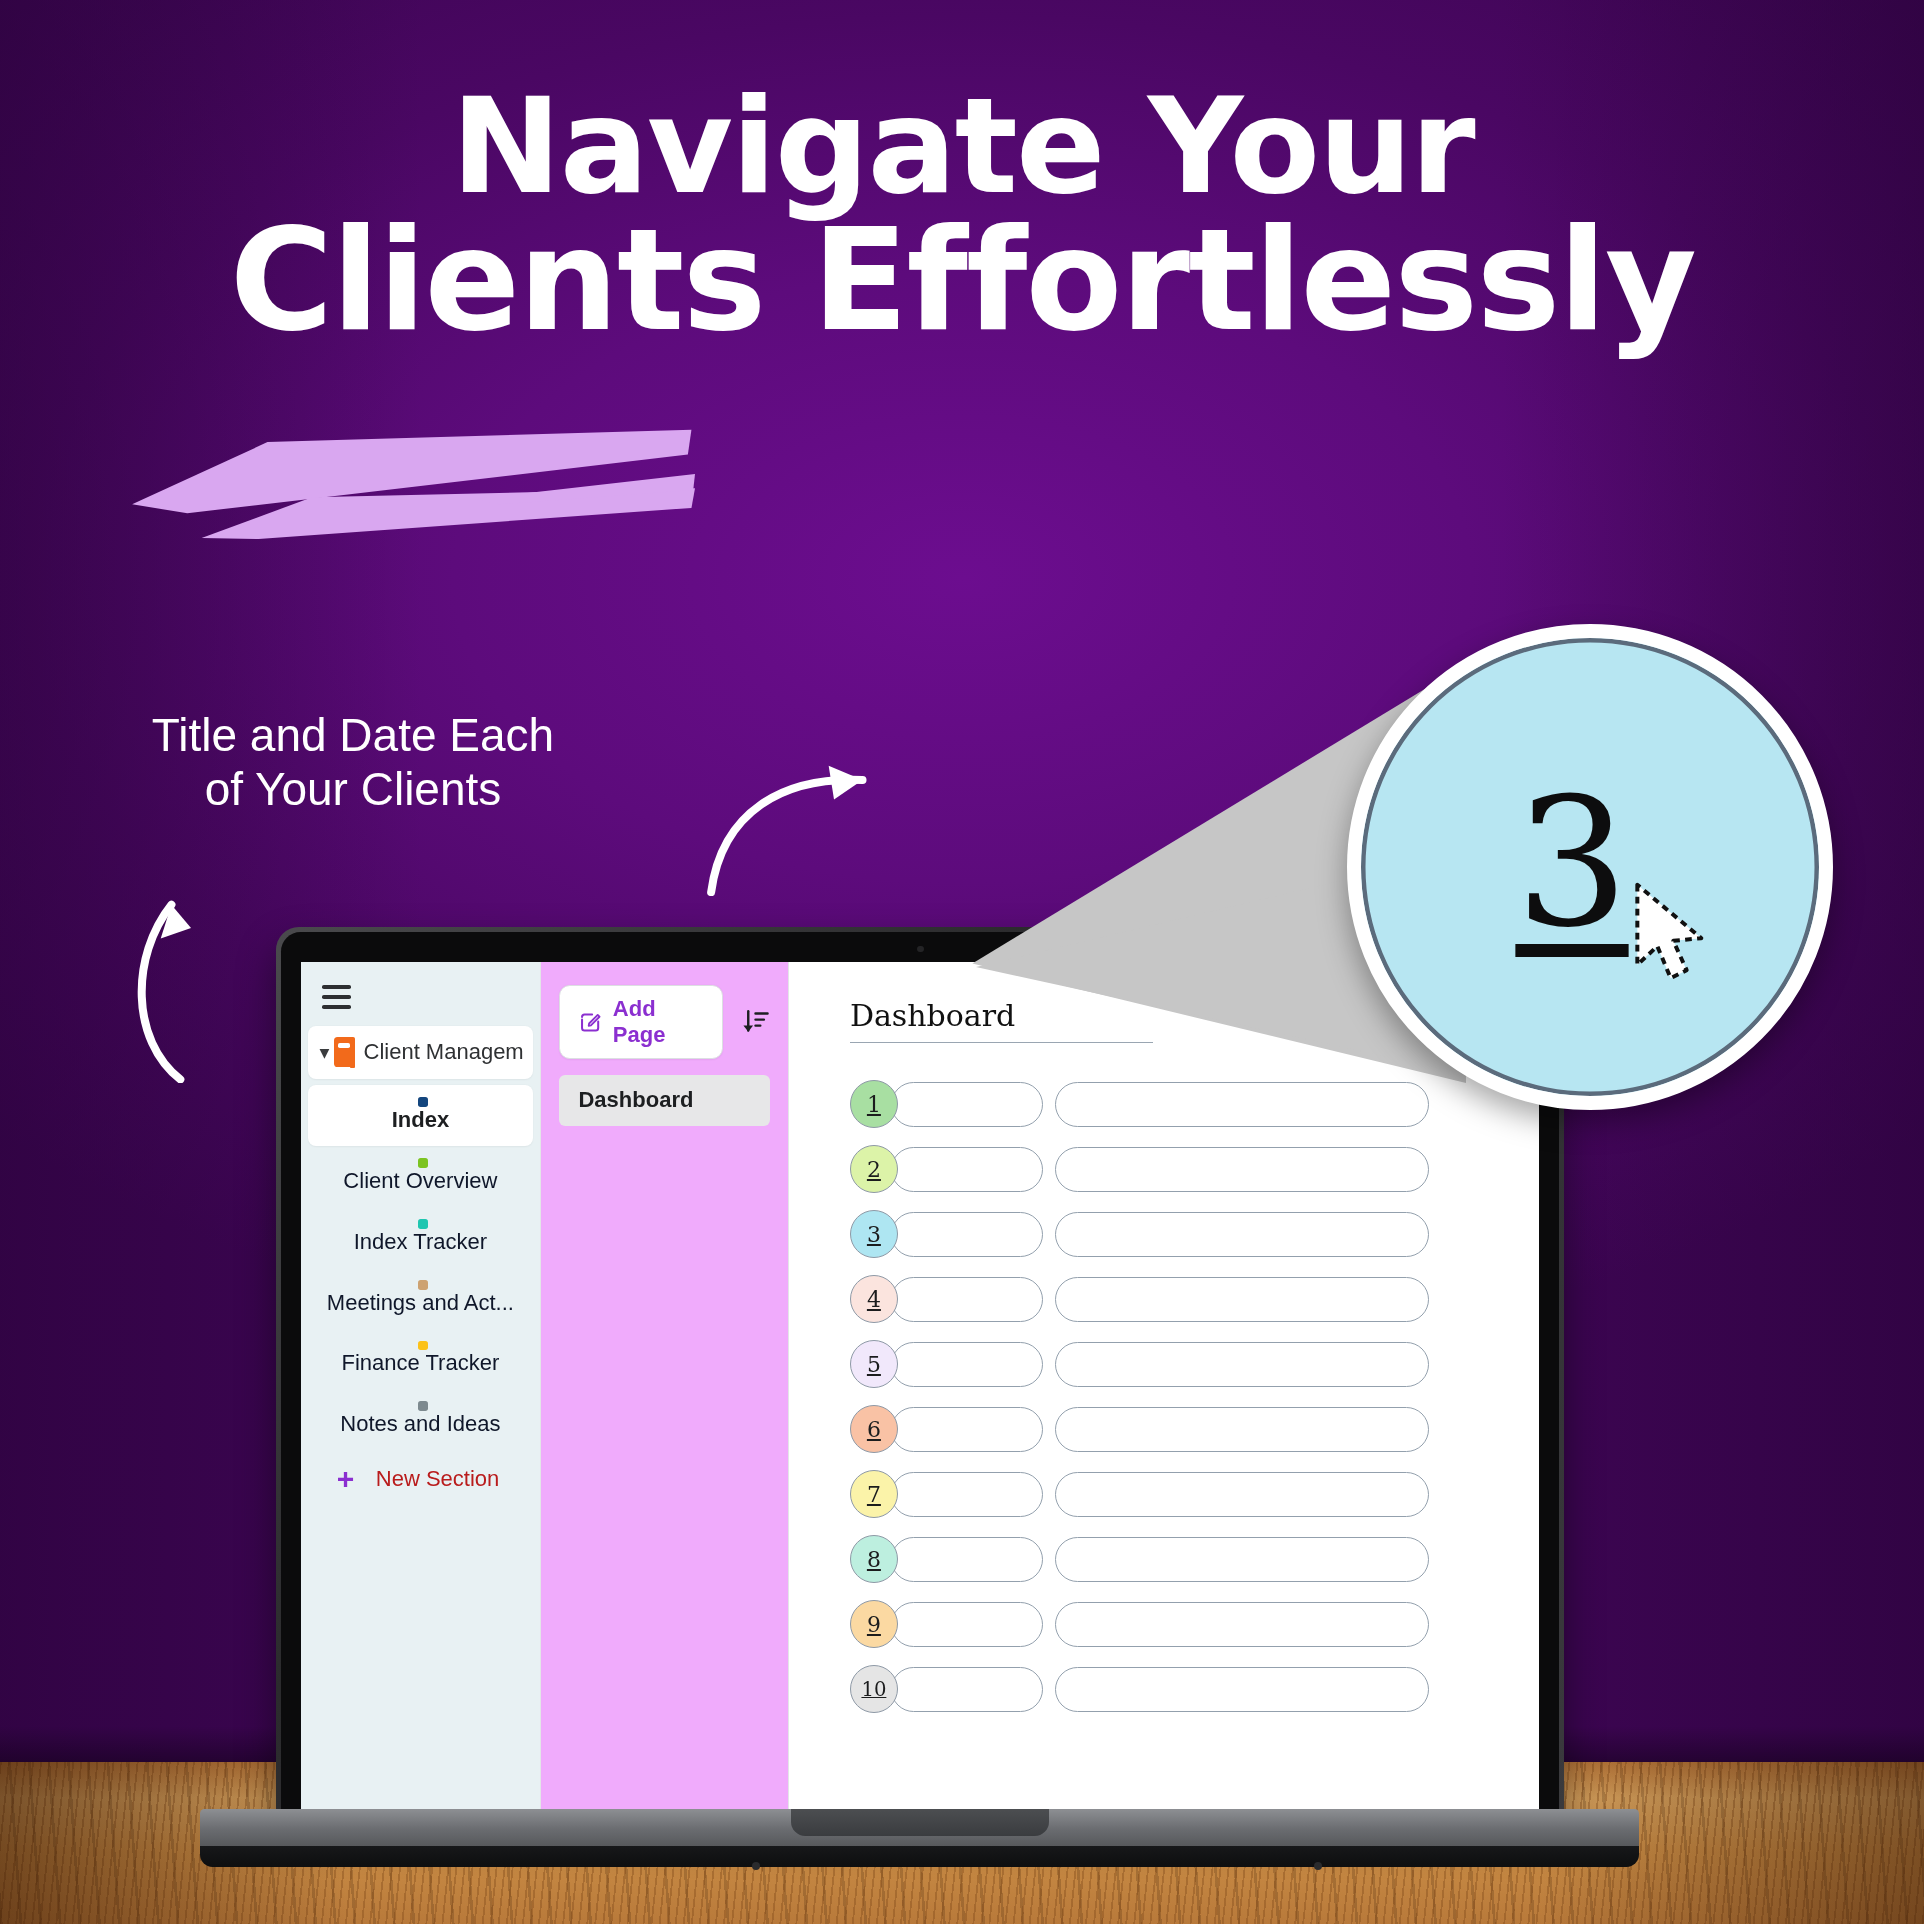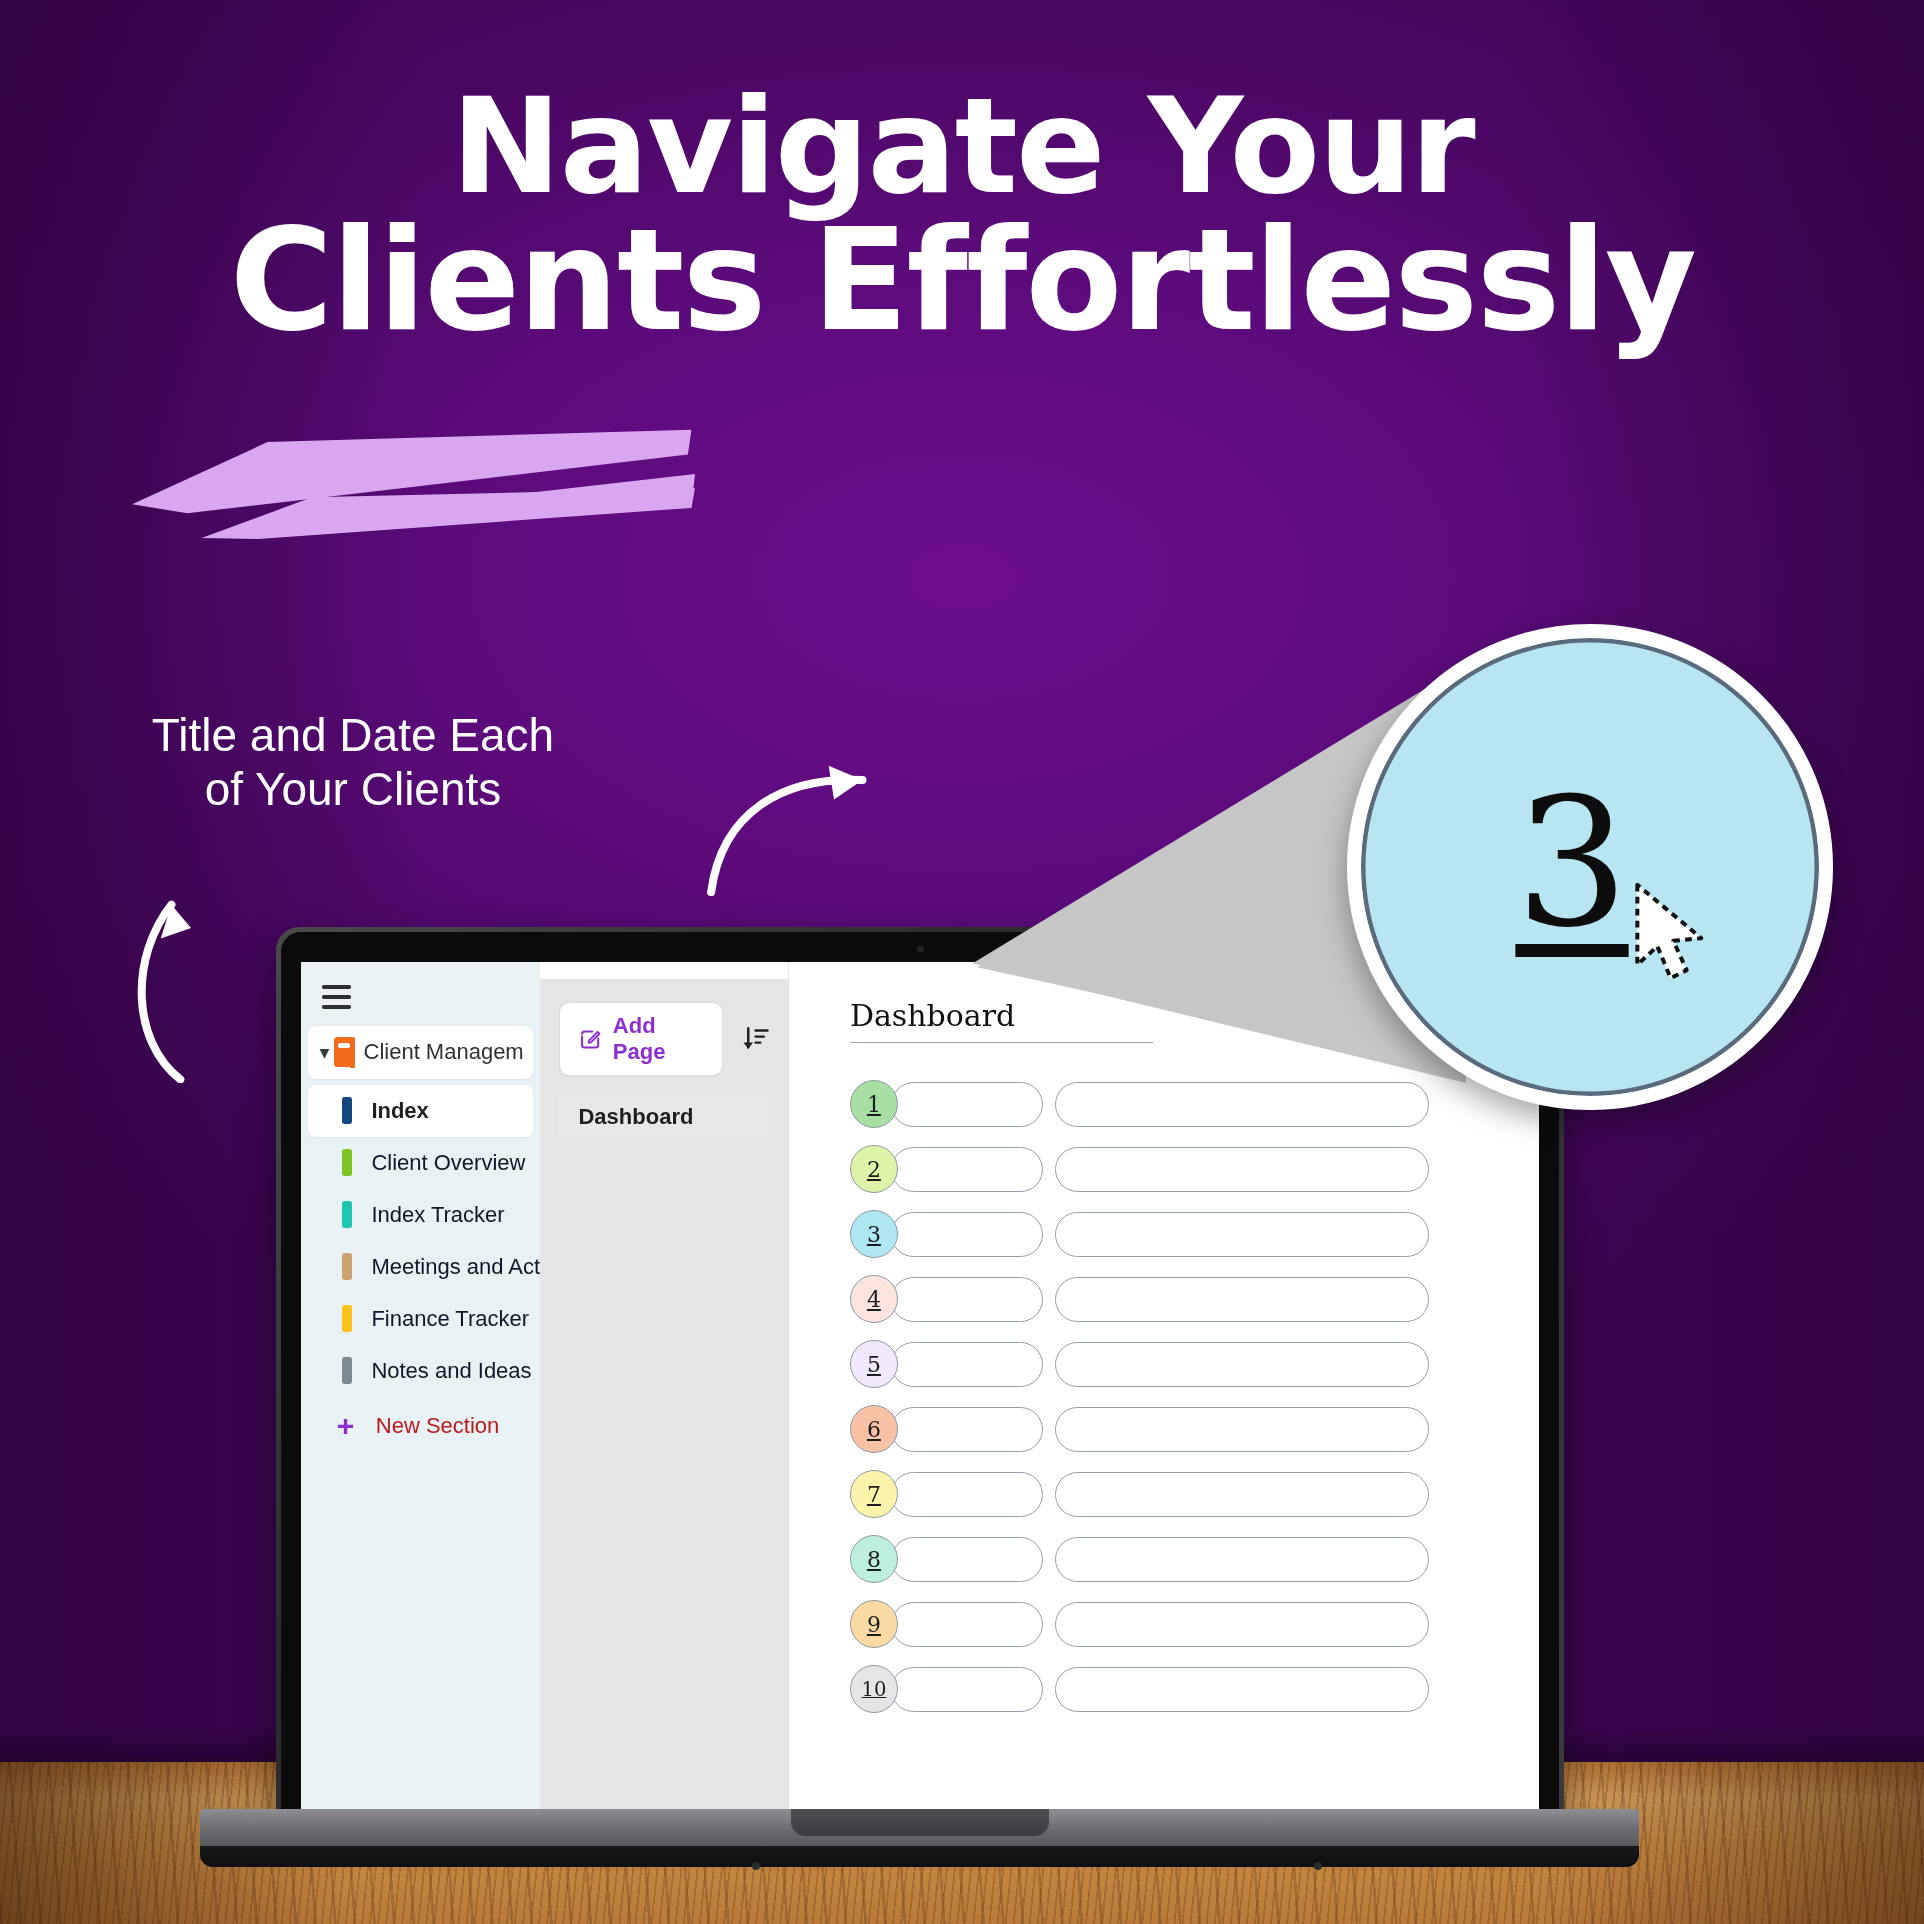--- a/index.html
+++ b/index.html
@@ -106,31 +106,31 @@
   }
   .chev{width:19.6px;color:#3a3c3e;font-size:19.6px;text-align:center;}
   .nb-icon{width:27px;height:30px;margin:0 9px 0 1.8px;position:relative;}
   .nb-icon .body{position:absolute;left:0;top:0;width:21.4px;height:30px;background:#f26a1b;border-radius:3.6px 1.8px 1.8px 3.6px;}
   .nb-icon .band{position:absolute;left:4.5px;top:6.2px;width:11.6px;height:4.5px;background:#fff;border-radius:1.8px;}
   .nb-icon .rings{position:absolute;right:0;top:1.8px;width:4.5px;height:27px;}
   .nb-icon .rings i{display:block;width:4.5px;height:3.6px;background:#f26a1b;border-radius:0.9px;margin-bottom:2.7px;}
   .nb-title{font-size:22px;color:#2f3133;white-space:nowrap;overflow:hidden;}
 
   .nav-item{
-    display:flex;align-items:center;padding:12.5px 9px;margin:0 7.1px;border-radius:8px;
+    display:flex;align-items:center;padding:12.5px 9px;margin:0 7.1px;border-radius:8px;flex-direction:column;
   }
   .nav-item.active{background:#fff;box-shadow:0 0.9px 1.8px rgba(0,0,0,.05);}
   .swatch{width:9.8px;height:27px;border-radius:2.7px;margin:0 19.6px 0 25px;flex:0 0 9.8px;}
   .nav-label{font-size:22px;color:#0f172a;white-space:nowrap;}
   .nav-item.active .nav-label{font-weight:bold;color:#1d1f21;}
   #new-section{display:flex;align-items:center;padding:10.7px 9px;margin:3.6px 7.1px 0 7.1px;}
   #new-section .plus{color:#8b2fd0;font-size:30px;width:32px;text-align:center;margin-left:12.5px;font-weight:bold;line-height:1;}
   #new-section .lbl{font-size:22px;color:#b91c1c;margin-left:14.3px;}
 
-  #pagelist{width:248px;flex:0 0 248px;background:#e5e5e5;border-left:0.9px solid #e3e6e8;padding:23px 18px 0 18px;box-sizing:border-box;margin-top:17px;}
+  #pagelist{width:248px;flex:0 0 248px;background:#f0abfc;border-left:0.9px solid #e3e6e8;padding:23px 18px 0 18px;box-sizing:border-box;}
   #addpage{
     display:inline-flex;align-items:center;gap:10.7px;
     border:0.9px solid #dcdfe2;border-radius:10.7px;background:#fff;
     padding:9.8px 18px;box-shadow:0 0.9px 1.8px rgba(0,0,0,.05);
   }
   #addpage .lbl{color:#8b2fd0;font-size:22px;font-weight:600;}
   #sorticon{margin-left:18px;vertical-align:middle;}
   #pagetab{
     margin-top:16px;background:#e7e7e8;border-radius:6.2px;padding:12.5px 19.6px;
     font-size:22px;font-weight:bold;color:#1d1f21;

